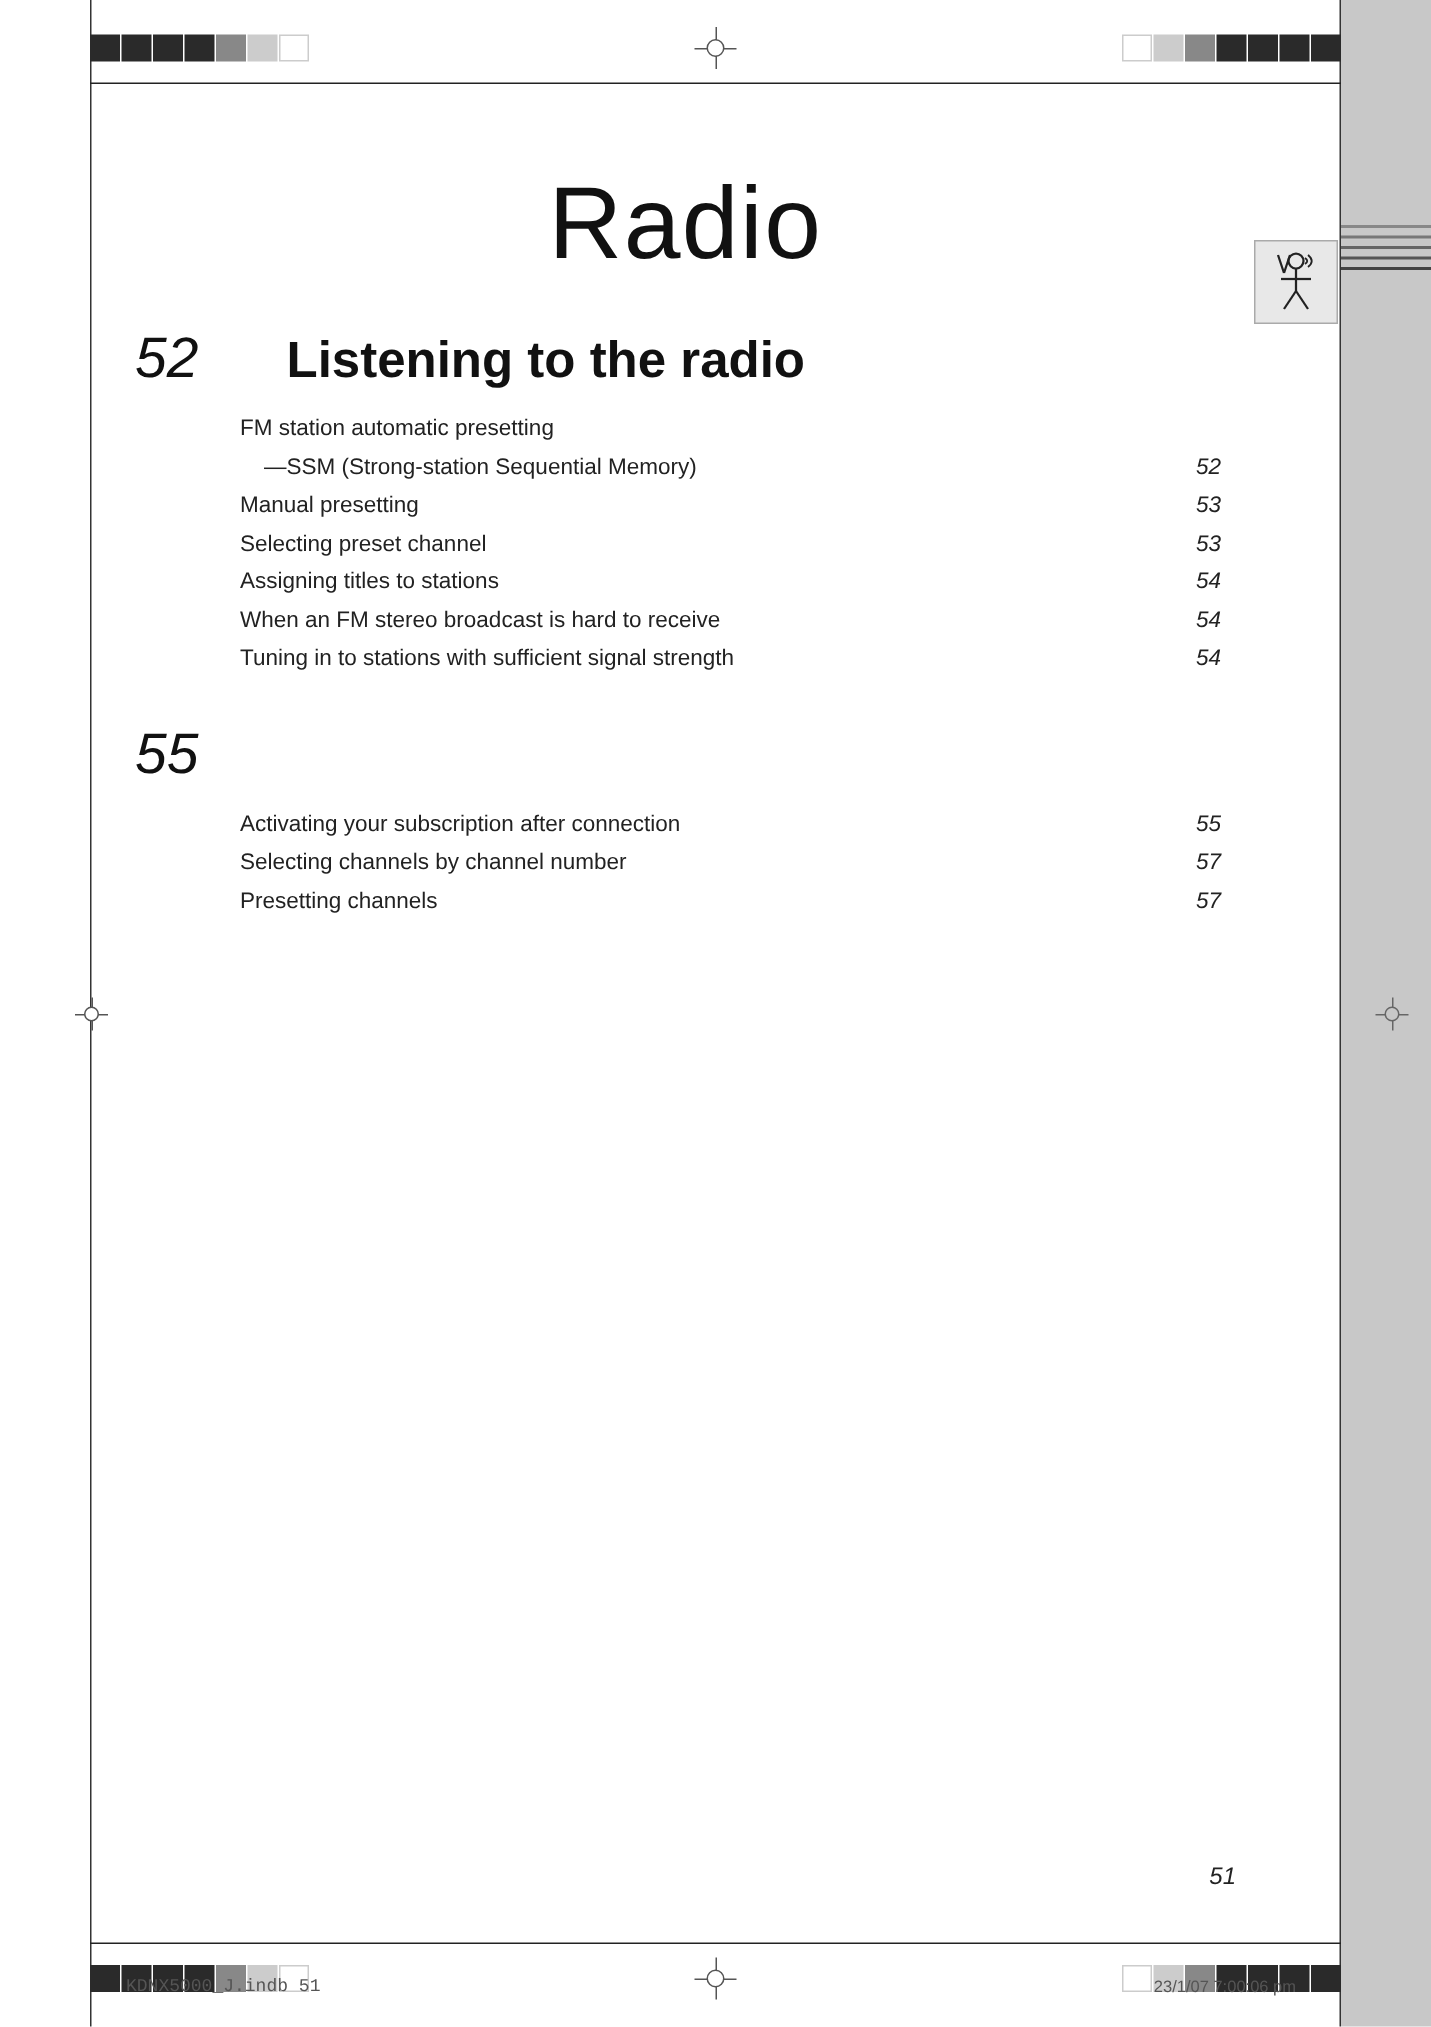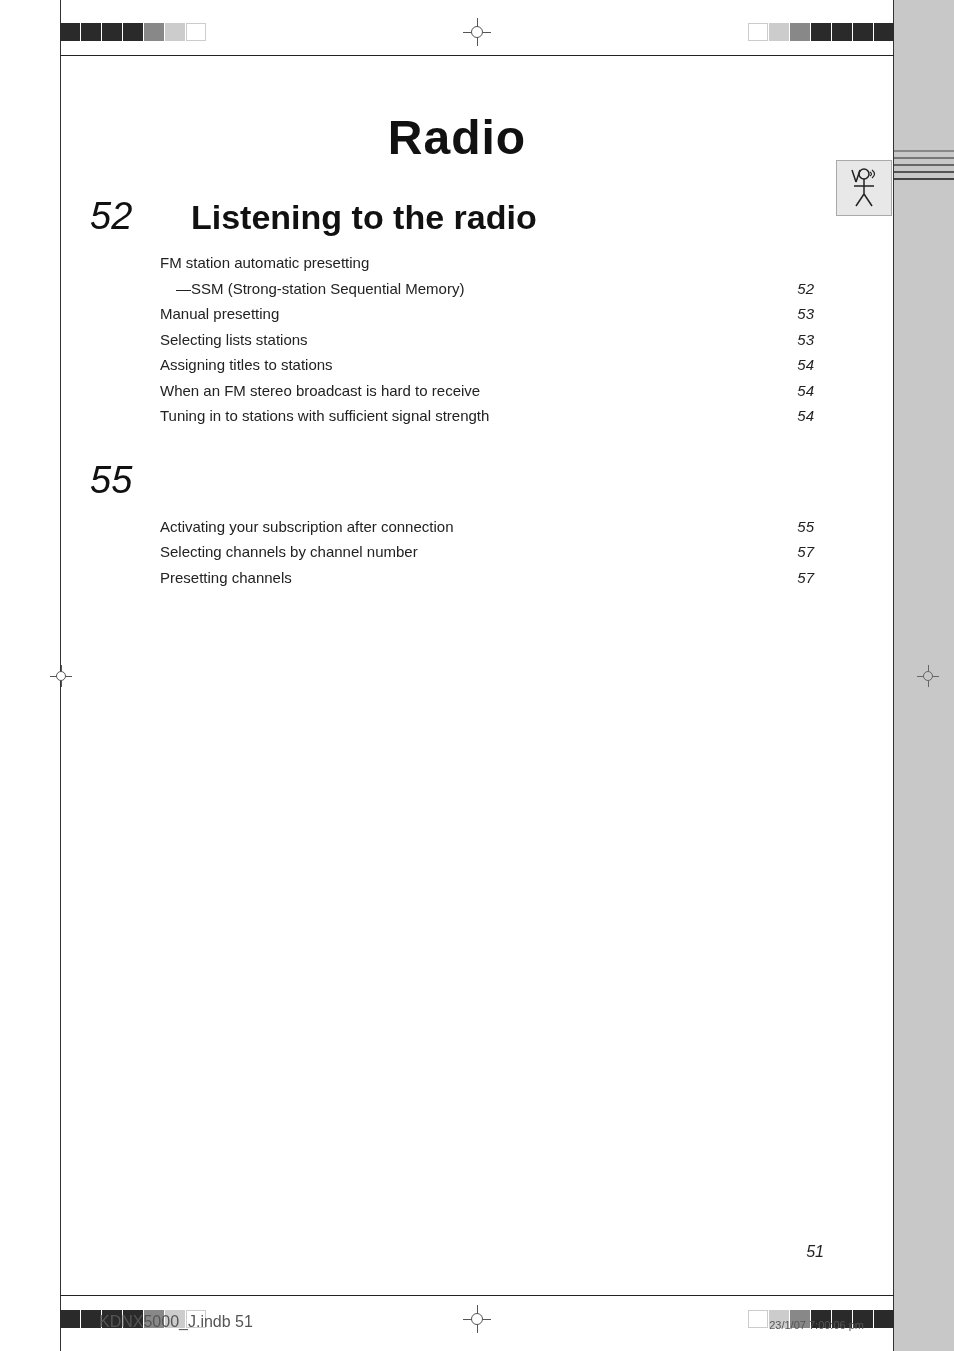--- a/index.html
+++ b/index.html
@@ -73,22 +73,22 @@
       position: absolute;
       top: 80px;
       left: 90px;
       right: 130px;
       bottom: 80px;
     }
 
     
     .page-title {
       text-align: center;
-      font-size: 48px;
-      font-weight: 700;
+      font-size: 68px;
+      font-weight: 400;
       color: #111;
       margin-top: 30px;
       margin-bottom: 30px;
       letter-spacing: 1px;
     }
 
     
     .section-heading {
       display: flex;
       align-items: baseline;
@@ -151,23 +151,24 @@
       right: 130px;
       font-size: 16px;
       font-style: italic;
       color: #222;
     }
 
     
     .footer-text {
       position: absolute;
       bottom: 20px;
-      left: 99px;
-      font-size: 16px;
+      left: 84px;
+      font-size: 12px;
       color: #555;
+      font-family: Liberation Mono, monospace;
     }
 
     .footer-text-right {
       position: absolute;
       bottom: 20px;
       right: 90px;
       font-size: 11px;
       color: #555;
     }
 
@@ -383,21 +384,21 @@
         <span class="toc-entry-text toc-entry-indent">—SSM (Strong-station Sequential Memory)</span>
         <span class="toc-page-num">52</span>
       </div>
 
       <div class="toc-entry">
         <span class="toc-entry-text">Manual presetting</span>
         <span class="toc-page-num">53</span>
       </div>
 
       <div class="toc-entry">
-        <span class="toc-entry-text">Selecting lists stations</span>
+        <span class="toc-entry-text">Selecting preset channel</span>
         <span class="toc-page-num">53</span>
       </div>
 
       <div class="toc-entry">
         <span class="toc-entry-text">Assigning titles to stations</span>
         <span class="toc-page-num">54</span>
       </div>
 
       <div class="toc-entry">
         <span class="toc-entry-text">When an FM stereo broadcast is hard to receive</span>

